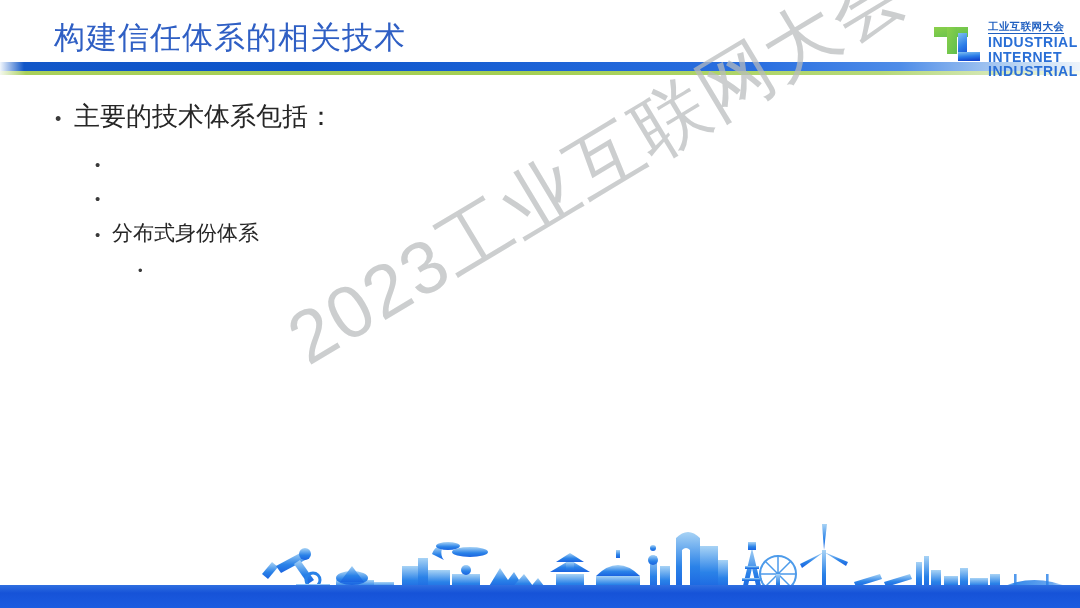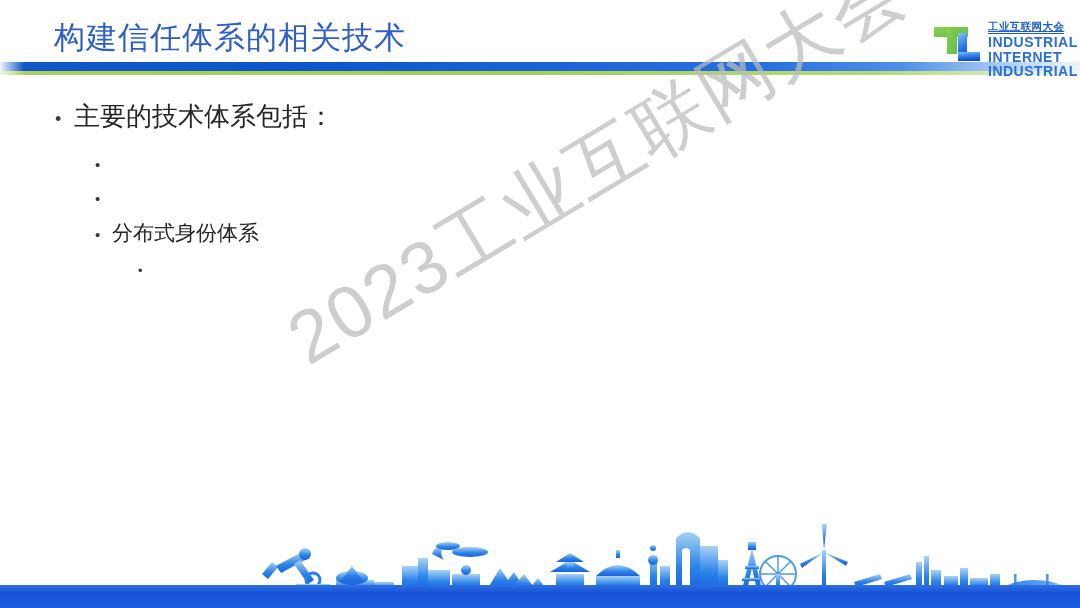--- a/index.html
+++ b/index.html
@@ -85,21 +85,20 @@
   }
   .logo-cn {
     font-size: 10.5px;
     font-weight: bold;
     color: #1f5fc0;
     letter-spacing: 0.4px;
     border-bottom: 1.5px solid #1f5fc0;
     padding-bottom: 1px;
     display: inline-block;
     line-height: 12px;
-    text-decoration: underline;
   }
   .logo-en {
     font-size: 14px;
     font-weight: bold;
     color: #2a6fd6;
     letter-spacing: 0.5px;
     line-height: 12.5px;
     margin-top: 2px;
   }
 

